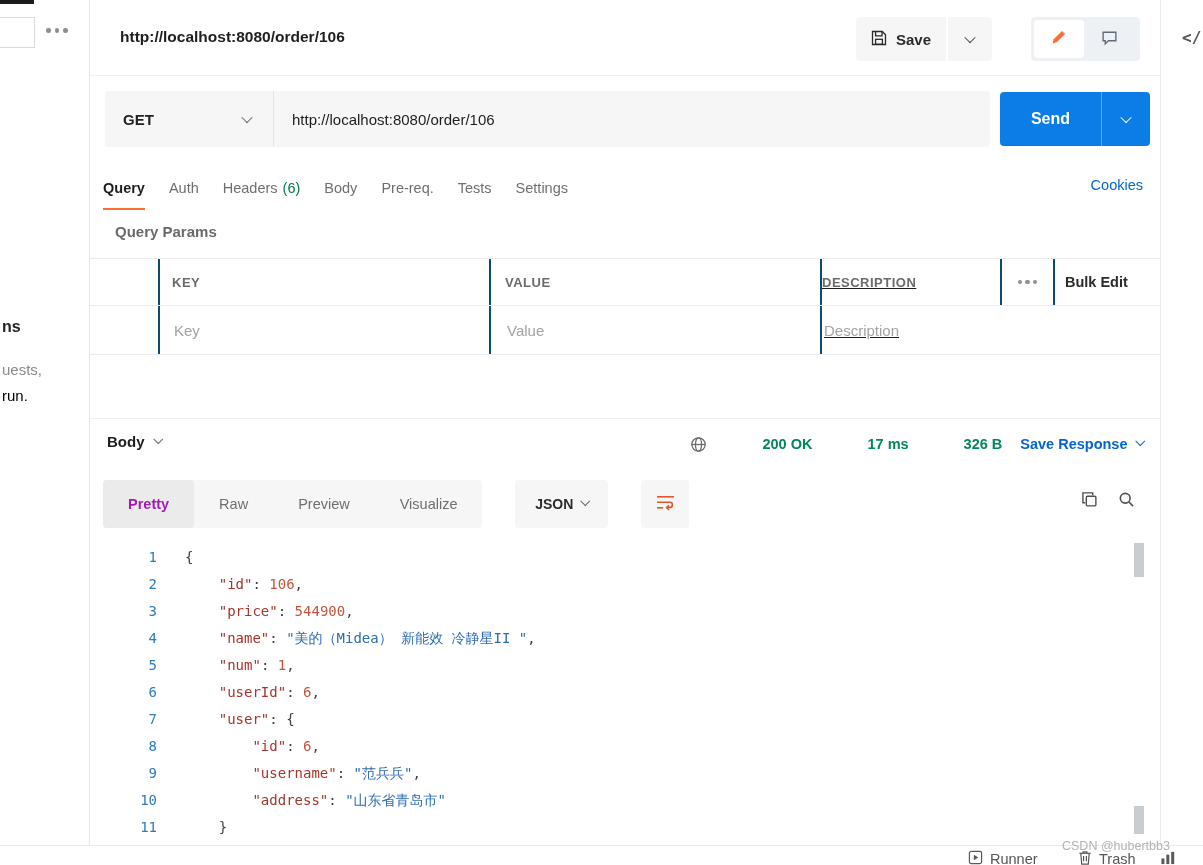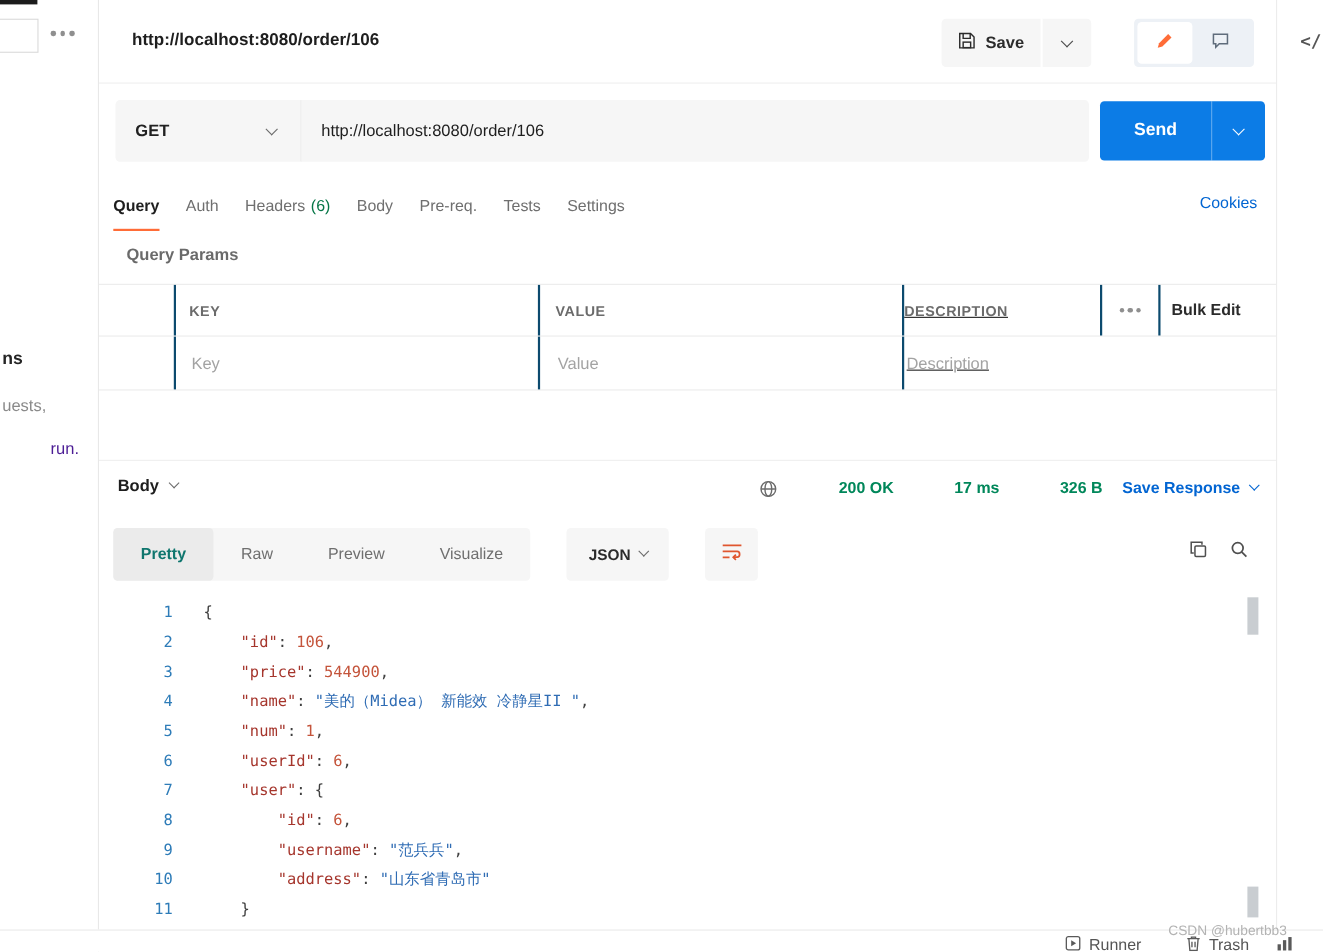--- a/index.html
+++ b/index.html
@@ -10,21 +10,21 @@
   }
 
   
   .sidebar { position:absolute; left:0; top:0; width:90px; height:865px; background:#fff; border-right:1px solid #E8E8E8; }
   .corner-dark { position:absolute; left:0; top:0; width:34px; height:4px; background:#1b1b1b; }
   .corner-box { position:absolute; left:-1px; top:17px; width:36px; height:31px; border:1px solid #DADADA; background:#fff; }
   .sb-more { position:absolute; left:46px; top:28px; display:flex; gap:4px; cursor:pointer; }
   .dot { width:4.5px; height:4.5px; border-radius:50%; background:#8F8F8F; }
   .sb-line1 { position:absolute; left:2px; top:318px; font-size:16px; font-weight:700; color:#242424; }
   .sb-line2 { position:absolute; left:2px; top:361px; font-size:15px; color:#8A8A8A; }
-  .sb-line3 { position:absolute; left:2px; top:400px; font-size:15px; color:#4c1d95;margin-left:44px; }
+  .sb-line3 { position:absolute; left:2px; top:387px; font-size:15px; color:#000000; }
 
   
   .rail { position:absolute; left:1160px; top:0; width:43px; height:865px; background:#fff; border-left:1px solid #ECECEC; }
   .console-icon { position:absolute; left:21px; top:28px; font-family:"DejaVu Sans Mono",monospace; font-size:16px; font-weight:700; color:#555; cursor:pointer; }
 
   
   .main { position:absolute; left:90px; top:0; width:1070px; height:865px; background:#fff; }
 
   
   .hdr { position:absolute; top:0; left:0; width:100%; height:76px; border-bottom:1px solid #EFEFEF; }
@@ -84,21 +84,21 @@
   .resp-body { position:absolute; left:17px; top:433px; display:flex; align-items:center; gap:10px; font-size:15px; font-weight:600; color:#1E1E1E; cursor:pointer; }
   .resp-body .chev { color:#6B6B6B; margin-top:-3px; }
   .resp-meta { position:absolute; right:17px; top:433px; height:22px; display:flex; align-items:center; gap:18px; font-size:14.5px; }
   .meta-green { color:#00875A; font-weight:600;margin-left:37px; }
   .save-resp { color:#0265D2; font-weight:600; display:flex; align-items:center; gap:9px; cursor:pointer;text-align:right; }
   .save-resp .chev { margin-top:-3px; }
 
   .rtools { position:absolute; left:13px; top:480px; height:48px; display:flex; gap:33px; }
   .seg-group { display:flex; background:#F6F6F6; border-radius:4px; }
   .seg { padding:0 25px; display:flex; align-items:center; font-size:14.5px; color:#6F6F6F; cursor:pointer; }
-  .seg.active { color:#0f766e; font-weight:600; background:#EBEBEB; border-radius:4px; }
+  .seg.active { color:#a21caf; font-weight:600; background:#EBEBEB; border-radius:4px; }
   .json-select { width:93px; background:#F6F6F6; border-radius:4px; display:flex; align-items:center; justify-content:center; gap:9px; font-size:14px; font-weight:600; color:#2B2B2B; cursor:pointer; }
   .json-select .chev { color:#6B6B6B; margin-top:-3px; }
   .wrap-btn { width:48px; background:#F6F6F6; border-radius:4px; display:flex; align-items:center; justify-content:center; cursor:pointer; }
   .resp-icons { position:absolute; right:25px; top:491px; display:flex; gap:20px; align-items:center; }
   .icon-btn { cursor:pointer; display:flex; }
 
   
   .code { position:absolute; left:0; top:540px; right:0; bottom:0; display:flex; overflow:hidden;
           font-family:"DejaVu Sans Mono", monospace; font-size:14px; line-height:27px; }
   .gutter { width:67px; flex-shrink:0; text-align:right; color:#2E7CB8; padding-top:4px; }

